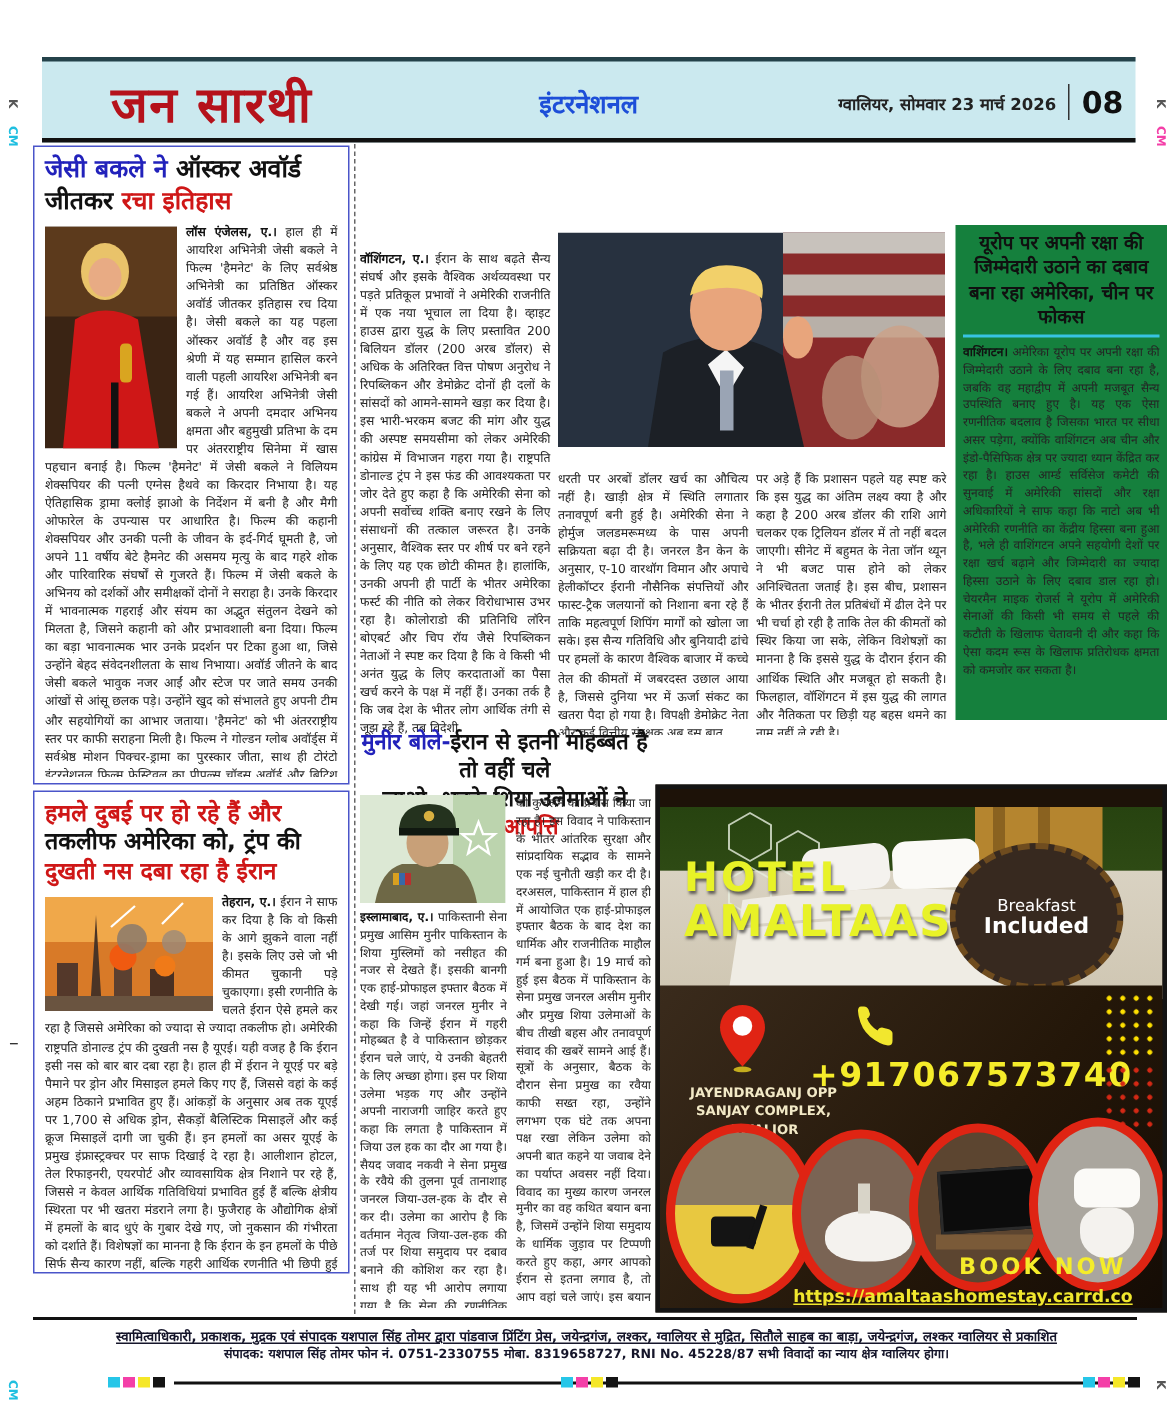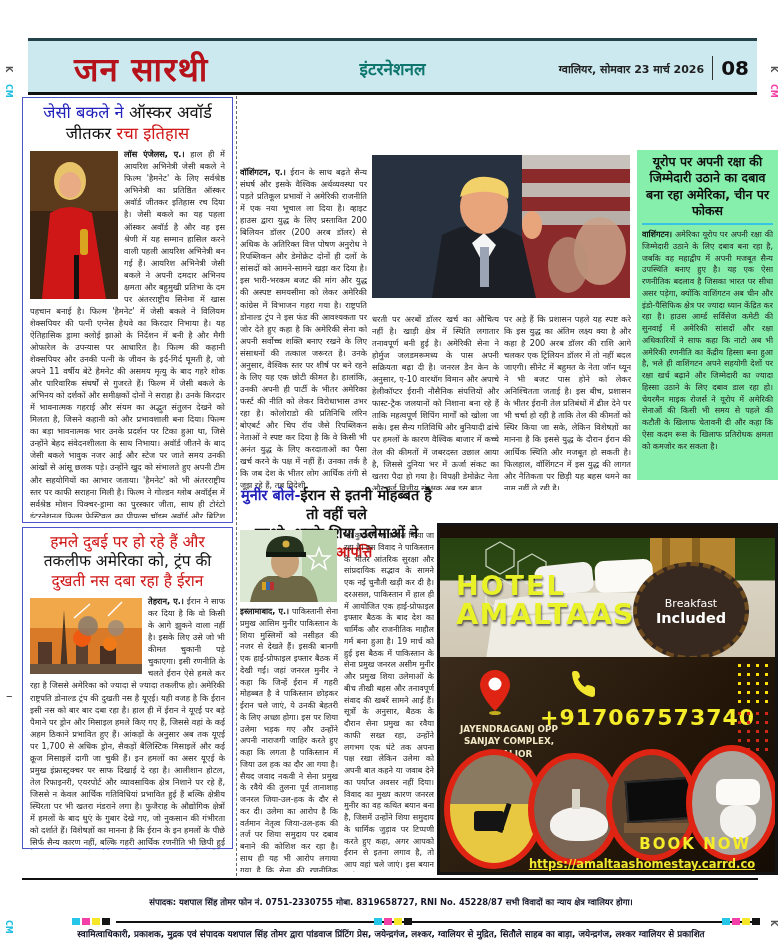--- a/index.html
+++ b/index.html
@@ -3,45 +3,45 @@
 <meta charset="utf-8">
 <style>
   html,body{margin:0;padding:0;background:#e9e9e9;}
   .page{position:relative;width:782px;height:952px;background:#ffffff;overflow:hidden;
         font-family:"DejaVu Sans",sans-serif;color:#1c1c1c;}
   .abs{position:absolute;}
   
   .masthead-band{position:absolute;left:28px;top:38px;width:729px;height:54px;
         background:#cbe9ef;border-top:3px solid #24424a;display:flex;align-items:center;}
   .masthead{font-size:33px;font-weight:bold;color:#b5121b;margin-left:46px;letter-spacing:1px;}
-  .section-label{position:absolute;left:0;right:0;text-align:center;font-size:17px;font-weight:bold;color:#0f766e;}
+  .section-label{position:absolute;left:0;right:0;text-align:center;font-size:17px;font-weight:bold;color:#1d4ed8;}
   .date-wrap{position:absolute;right:8px;display:flex;align-items:center;gap:8px;}
   .dateline{font-size:11px;font-weight:bold;color:#222;}
   .page-num{font-size:20px;font-weight:bold;color:#101010;border-left:1.5px solid #333;padding-left:8px;}
   .rule-heavy{position:absolute;left:28px;top:92px;width:729px;height:3px;background:#111;}
   
   .body-txt{font-size:8.2px;line-height:1.47;text-align:justify;color:#242424;overflow:hidden;}
   .dl{font-weight:bold;color:#111;}
   
   .lbox{position:absolute;left:22px;width:211px;border:1.5px solid #4a55c9;background:#fff;box-sizing:border-box;padding:5px 7px;}
   .lbox1{top:97px;height:426px;}
   .lbox2{top:527px;height:322px;}
-  .lhead{font-weight:normal;text-align:center;line-height:1.25;}
+  .lhead{font-weight:bold;text-align:left;line-height:1.25;}
   .lhead1{font-size:16.5px;}
   .lhead2{font-size:15.5px;}
   .blue{color:#2222bb;} .red{color:#cf1717;} .blk{color:#111;}
   .float-photo{float:left;margin:3px 6px 2px 0;}
   .col-sep{position:absolute;left:236px;top:96px;height:780px;border-left:1.5px dashed #666;}
   
   .main-head{position:absolute;left:240px;top:95px;width:538px;text-align:center;font-weight:bold;
              font-size:25px;line-height:1.12;}
   
   .mcol{position:absolute;width:127px;margin-top:11px;}
   
-  .euro{position:absolute;left:637px;top:150px;width:141px;height:330px;background:#86efac;
+  .euro{position:absolute;left:637px;top:150px;width:141px;height:330px;background:#15803d;
         box-sizing:border-box;padding:4px 5px;}
   .euro-head{font-size:12.5px;font-weight:bold;text-align:center;color:#101010;line-height:1.3;
              border-bottom:2.5px solid #38c3e2;padding-bottom:4px;margin-bottom:4px;}
   
   .munir-head{position:absolute;left:238px;top:486px;width:197px;text-align:center;
               font-size:14.5px;font-weight:bold;line-height:1.3;}
   
   .ad{position:absolute;left:437px;top:523px;width:341px;height:352px;border:3px solid #141414;
       box-sizing:border-box;background:#1d1208;overflow:hidden;}
   .ad-photo{position:absolute;left:0;top:12px;width:100%;height:128px;
@@ -65,21 +65,21 @@
   .dots{position:absolute;width:34px;height:46px;}
   .dots-y{right:6px;top:4px;background:radial-gradient(#ffe000 1.5px,transparent 1.9px);background-size:9px 9px;}
   .dots-r{right:6px;top:52px;background:radial-gradient(#d42814 1.5px,transparent 1.9px);background-size:9px 9px;}
   .oval{position:absolute;border:6px solid #df2413;border-radius:50%;box-sizing:border-box;overflow:hidden;}
   .booknow{position:absolute;right:24px;top:178px;color:#f5ec2a;font-size:15px;font-weight:bold;letter-spacing:2px;z-index:5;}
   .ad-url{position:absolute;left:70px;top:200px;width:264px;text-align:center;color:#f0e72e;
       font-size:11.5px;font-weight:bold;text-decoration:underline;z-index:5;}
   
   .foot-rule{position:absolute;left:22px;top:878px;width:736px;height:2px;background:#111;}
   .pub{position:absolute;left:30px;width:722px;text-align:center;font-weight:bold;color:#15152a;}
-  .pub1{top:928px;font-size:8.8px;}
+  .pub1{top:885px;font-size:8.8px;text-decoration:underline;}
   .pub2{top:896px;font-size:8.4px;}
   
   .reg-line{position:absolute;left:116px;top:921px;width:640px;height:1.5px;background:#111;}
   .sq{position:absolute;width:8px;height:7px;top:918px;}
   .cyan{background:#26c6e8;} .mag{background:#f43fa8;} .yel{background:#f5e728;} .k{background:#141414;}
   .edge-txt{position:absolute;font-size:8px;font-weight:bold;color:#555;writing-mode:vertical-rl;}
   .cm-c{color:#1fbfe0;} .cm-m{color:#f43fa8;}
   .cross{position:absolute;font-size:13px;color:#333;}
 </style>
 </head>

